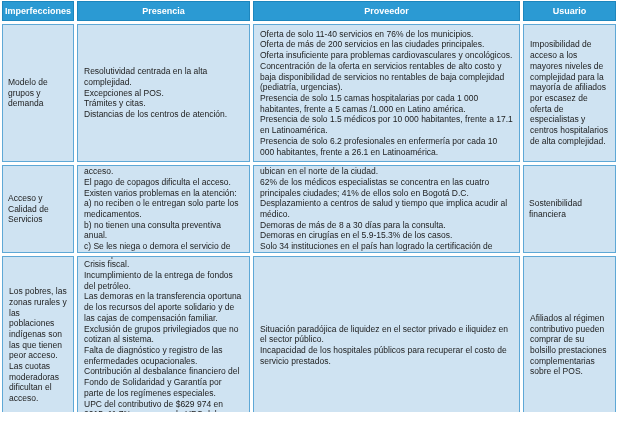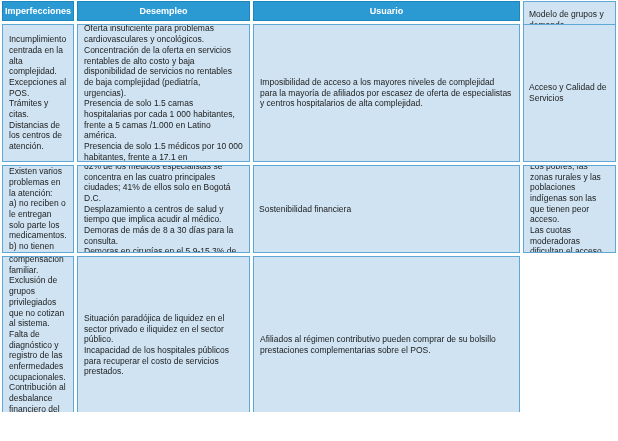--- a/index.html
+++ b/index.html
@@ -48,25 +48,26 @@
     padding-left:5px;
   }
 </style>
 </head>
 <body>
 
 <div class="page">
   <div class="table">
 
     <div class="th">Imperfecciones</div>
-    <div class="th">Desempleo</div>
+    <div class="th">Presencia</div>
+    <div class="th">Proveedor</div>
     <div class="th">Usuario</div>
 
     <div class="td rowlabel">Modelo de grupos y demanda</div>
-    <div class="td">Incumplimiento centrada en la alta complejidad.
+    <div class="td">Resolutividad centrada en la alta complejidad.
 Excepciones al POS.
 Trámites y citas.
 Distancias de los centros de atención.</div>
     <div class="td">Oferta de solo 11-40 servicios en 76% de los municipios.
 Oferta de más de 200 servicios en las ciudades principales.
 Oferta insuficiente para problemas cardiovasculares y oncológicos.
 Concentración de la oferta en servicios rentables de alto costo y baja disponibilidad de servicios no rentables de baja complejidad (pediatría, urgencias).
 Presencia de solo 1.5 camas hospitalarias por cada 1 000 habitantes, frente a 5 camas /1.000 en Latino américa.
 Presencia de solo 1.5 médicos por 10 000 habitantes, frente a 17.1 en Latinoamérica.
 Presencia de solo 6.2 profesionales en enfermería por cada 10 000 habitantes, frente a 26.1 en Latinoamérica.</div>
@@ -92,17 +93,17 @@
     <div class="td">Desempleo e informalidad.
 Crisis fiscal.
 Incumplimiento de la entrega de fondos del petróleo.
 Las demoras en la transferencia oportuna de los recursos del aporte solidario y de las cajas de compensación familiar.
 Exclusión de grupos privilegiados que no cotizan al sistema.
 Falta de diagnóstico y registro de las enfermedades ocupacionales.
 Contribución al desbalance financiero del Fondo de Solidaridad y Garantía por parte de los regímenes especiales.
 UPC del contributivo de $629 974 en 2015, 11.7% mayor que la UPC del subsidiado de $563 590.
 5.8 del PIB en inversión en salud.</div>
     <div class="td">Situación paradójica de liquidez en el sector privado e iliquidez en el sector público.
-Incapacidad de los hospitales públicos para recuperar el costo de servicios prestados.</div>
+Incapacidad de los hospitales públicos para recuperar el costo de servicio prestados.</div>
     <div class="td">Afiliados al régimen contributivo pueden comprar de su bolsillo prestaciones complementarias sobre el POS.</div>
 
   </div>
 </div>
 
 </body></html>

